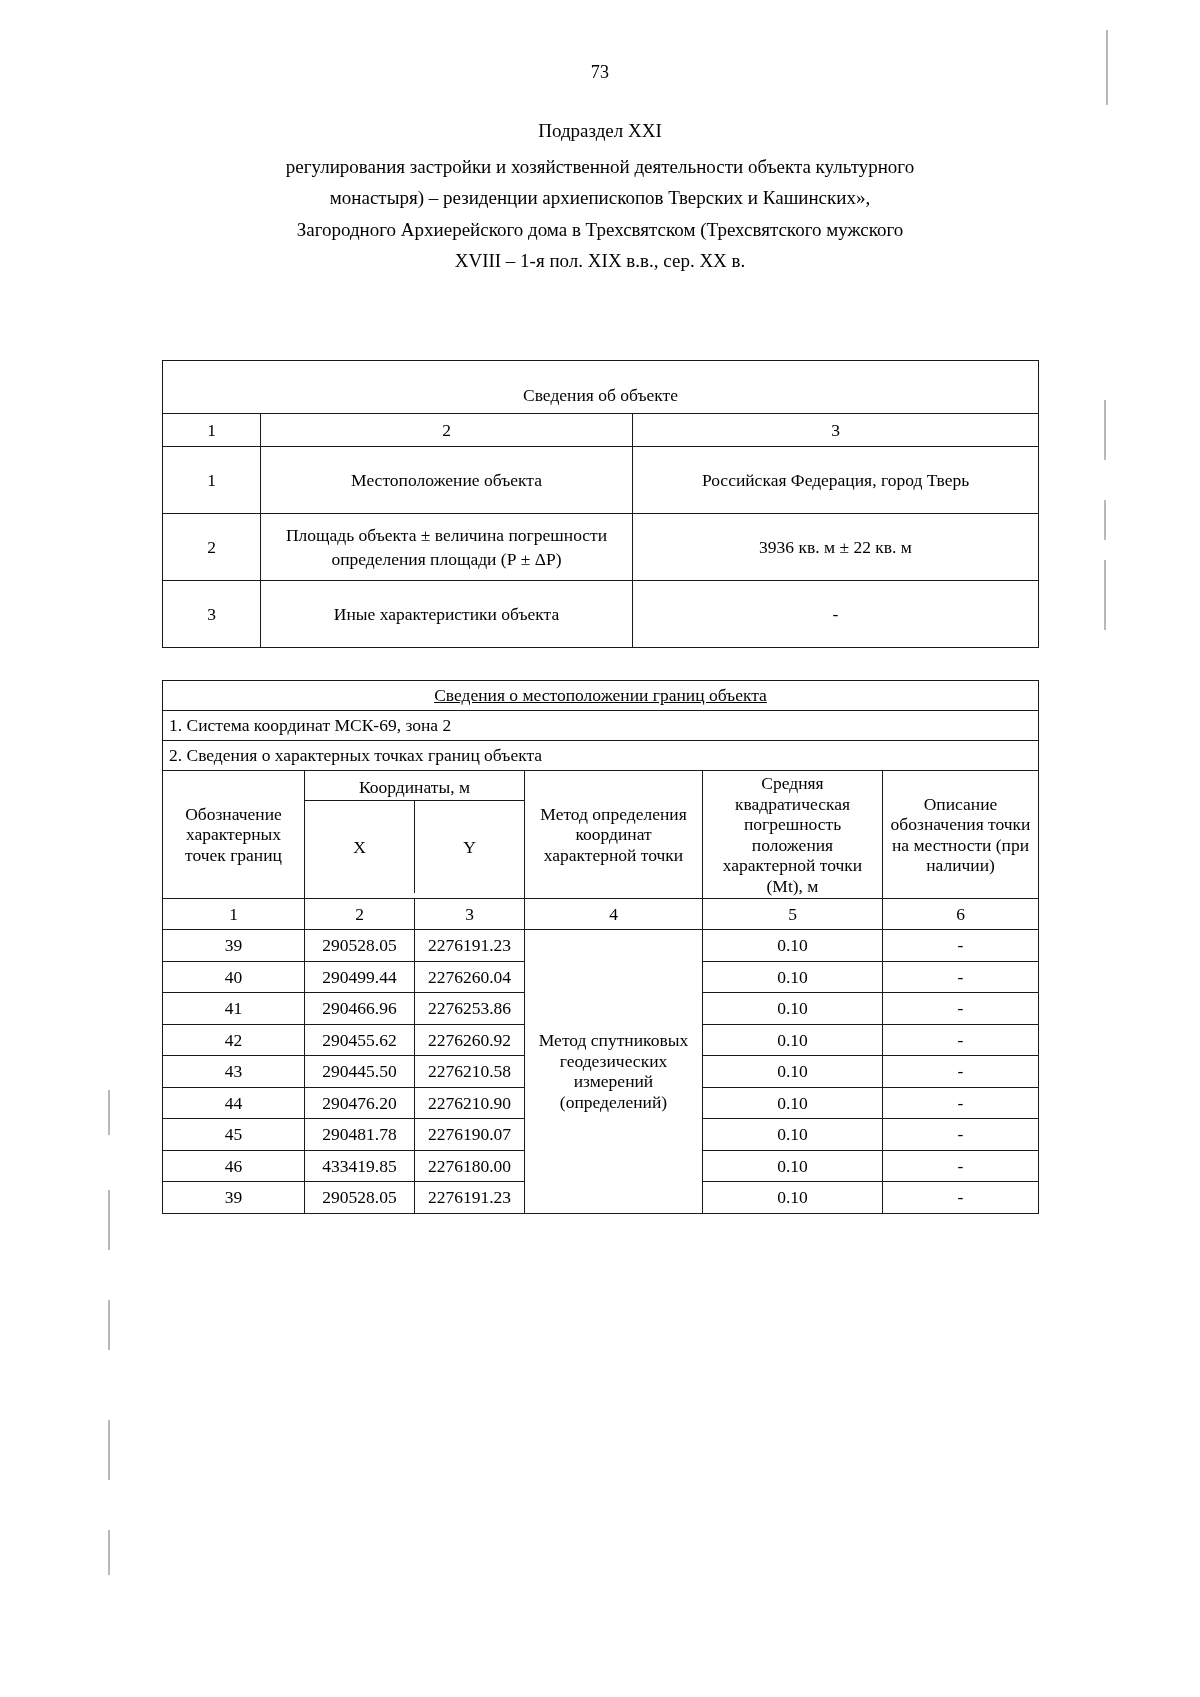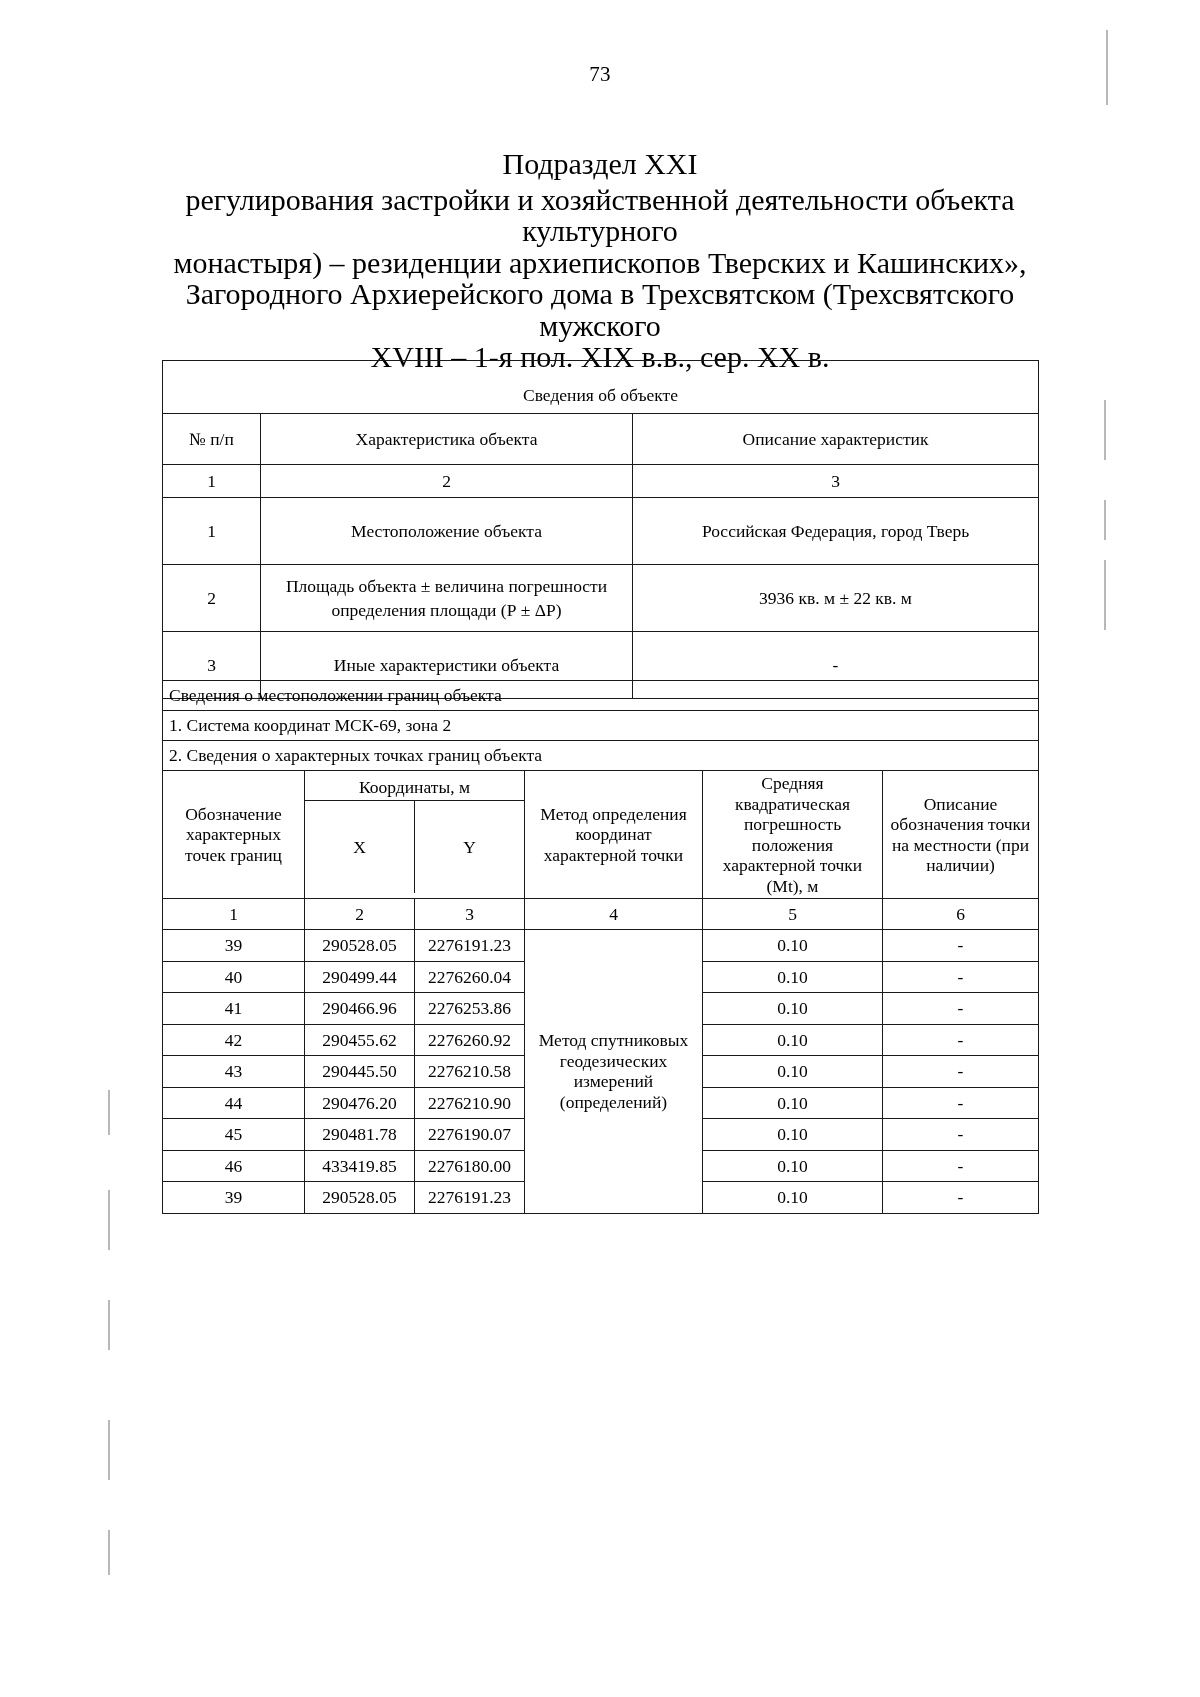--- a/index.html
+++ b/index.html
@@ -29,33 +29,32 @@
     background: #b8b8b8;
     pointer-events: none;
   }
 
   .page-number {
     position: absolute;
     top: 62px;
     left: 0;
     width: 1200px;
     text-align: center;
-    font-size: 21px;
+    font-size: 18px;
     letter-spacing: .3px;
   }
 
   .title-block {
     position: absolute;
     top: 115px;
     left: 160px;
     width: 880px;
     text-align: center;
-    font-size: 30px;
+    font-size: 19px;
     line-height: 31.5px;
-    margin-top: 33px;
   }
   .subtitle-line {
     display: block;
   }
   .title-heading {
     display: block;
     margin-bottom: 4px;
   }
 
   
@@ -99,21 +98,21 @@
     left: 162px;
     width: 876px;
   }
   #table-border-info td { line-height: 20.5px; }
   #table-border-info .band td {
     text-align: left;
     padding-left: 6px;
     height: 23px;
     font-size: 17.5px;
   }
-  #table-border-info .band-title td { text-align: left; }
+  #table-border-info .band-title td { text-align: center; text-decoration: underline; }
   #table-border-info .hdr-main td {
     height: 120px;
     padding: 2px 4px;
   }
   #table-border-info .numrow td { height: 24px; }
   #table-border-info .datarow td { height: 24.5px; }
 
   .coord-group-label {
     border-bottom: 1.15px solid #1a1a1a;
     text-align: center;
@@ -164,25 +163,20 @@
 
   <table class="doc-table" id="table-object-info">
     <colgroup>
       <col style="width:98px">
       <col style="width:372px">
       <col style="width:406px">
     </colgroup>
     <tbody>
       <tr class="t1-title">
         <td colspan="3">Сведения об объекте</td>
-      </tr>
-      <tr class="t1-head">
-        <td>№ п/п</td>
-        <td>Характеристика объекта</td>
-        <td>Описание характеристик</td>
       </tr>
       <tr class="t1-numrow">
         <td>1</td>
         <td>2</td>
         <td>3</td>
       </tr>
       <tr class="t1-body">
         <td>1</td>
         <td class="left-cell">Местоположение объекта</td>
         <td>Российская Федерация, город Тверь</td>

